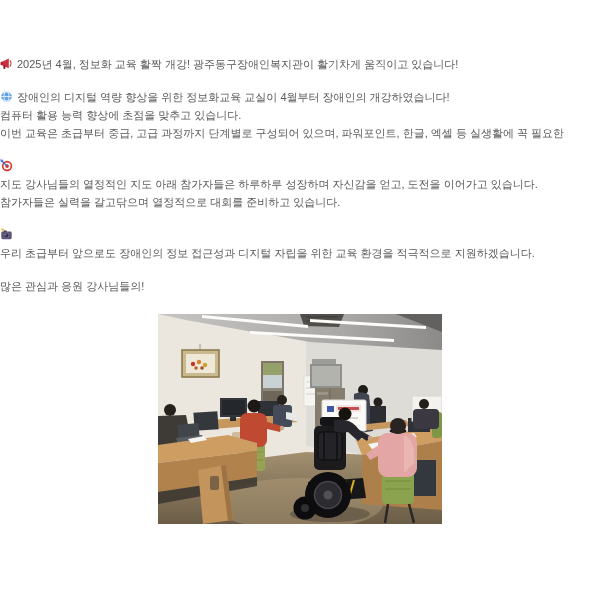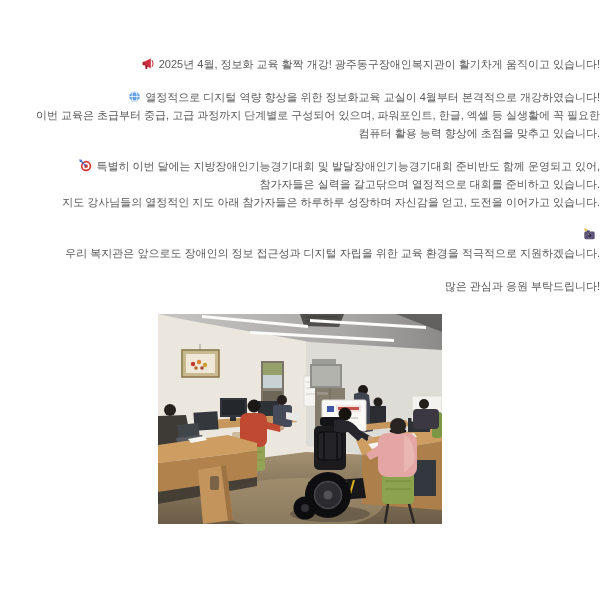--- a/index.html
+++ b/index.html
@@ -1,21 +1,21 @@
 <!DOCTYPE html>
 <html><head>
 <meta charset="utf-8">
 <style>
   html,body{margin:0;padding:0;}
   body{
     width:600px;height:600px;background:#ffffff;overflow:hidden;
     font-family:"Liberation Sans","DejaVu Sans",sans-serif;
     color:#595959;
   }
-  .article{padding-top:55px;text-align:right;font-size:11px;line-height:18px;}
+  .article{padding-top:55px;text-align:left;font-size:11px;line-height:18px;}
   .para{margin:0 0 15px 0;}
   .line{white-space:nowrap;}
   .icon{display:inline-block;width:13px;height:13px;vertical-align:-2px;margin-right:4px;}
   .icon svg{display:block;width:13px;height:13px;}
   .photo-wrap{width:284px;height:210px;margin:19px auto 0 auto;}
   .photo-wrap svg{display:block;width:284px;height:210px;}
 </style>
 </head>
 <body>
 
@@ -37,62 +37,62 @@
 
     <div class="para">
       <div class="line">
         <span class="icon">
           <svg viewBox="0 0 14 14">
               <circle cx="7" cy="7" r="5.7" fill="#64a2e8"></circle>
               <ellipse cx="7" cy="7" rx="2.7" ry="5.7" fill="none" stroke="#ffffff" stroke-width="0.8"></ellipse>
               <line x1="1.3" y1="7" x2="12.7" y2="7" stroke="#ffffff" stroke-width="0.8"></line>
               <path d="M2.1 3.9 a8.5 8.5 0 0 1 9.8 0 M2.1 10.1 a8.5 8.5 0 0 0 9.8 0" stroke="#ffffff" fill="none" stroke-width="0.8"></path>
             </svg>
-        </span><span class="txt">열정적으로 디지털 역량 향상을 위한 정보화교육 교실이 4월부터 본격적으로 개강하였습니다!</span>
-      </div>
+        </span><span class="txt">장애인의 디지털 역량 향상을 위한 정보화교육 교실이 4월부터 장애인의 개강하였습니다!</span>
+      </div>
+      <div class="line">컴퓨터 활용 능력 향상에 초점을 맞추고 있습니다.</div>
       <div class="line">이번 교육은 초급부터 중급, 고급 과정까지 단계별로 구성되어 있으며, 파워포인트, 한글, 엑셀 등 실생활에 꼭 필요한</div>
-      <div class="line">컴퓨터 활용 능력 향상에 초점을 맞추고 있습니다.</div>
     </div>
 
     <div class="para">
     </div>
 
     <div class="para">
       <div class="line">
         <span class="icon">
           <svg viewBox="0 0 14 14">
               <circle cx="7.6" cy="7.6" r="5.6" fill="#d5382f"></circle>
               <circle cx="7.6" cy="7.6" r="3.8" fill="#ffffff"></circle>
               <circle cx="7.6" cy="7.6" r="2" fill="#d5382f"></circle>
               <line x1="1.6" y1="1.6" x2="7.6" y2="7.6" stroke="#3a66c4" stroke-width="1.3"></line>
               <polygon points="0.2,0.2 3.8,1.1 1.1,3.8" fill="#4a76d4"></polygon>
             </svg>
-        </span><span class="txt">특별히 이번 달에는 지방장애인기능경기대회 및 발달장애인기능경기대회 준비반도 함께 운영되고 있어,</span>
-      </div>
+        </span>
+      </div>
+      <div class="line">지도 강사님들의 열정적인 지도 아래 참가자들은 하루하루 성장하며 자신감을 얻고, 도전을 이어가고 있습니다.</div>
       <div class="line">참가자들은 실력을 갈고닦으며 열정적으로 대회를 준비하고 있습니다.</div>
-      <div class="line">지도 강사님들의 열정적인 지도 아래 참가자들은 하루하루 성장하며 자신감을 얻고, 도전을 이어가고 있습니다.</div>
     </div>
 
     <div class="para">
       <div class="line">
         <span class="icon">
           <svg viewBox="0 0 14 14">
               <polygon points="0.8,0.3 5,1.4 2.4,4" fill="#e8c23a"></polygon>
               <rect x="1.4" y="3.9" width="11.2" height="8.3" rx="1.6" fill="#5c5374"></rect>
               <rect x="4" y="2.6" width="3.2" height="1.8" fill="#4c445f"></rect>
               <circle cx="7" cy="8" r="2.7" fill="#332e49" stroke="#8d84a8" stroke-width="0.7"></circle>
               <circle cx="6.2" cy="7.2" r="0.7" fill="#a9a5c2"></circle>
             </svg>
         </span>
       </div>
-      <div class="line">우리 복지관은 앞으로도 장애인의 정보 접근성과 디지털 자립을 위한 교육 환경을 적극적으로 지원하겠습니다.</div>
-    </div>
-
-    <div class="para">
-      <div class="line">많은 관심과 응원 부탁드립니다!</div>
+      <div class="line">우리 초급부터 앞으로도 장애인의 정보 접근성과 디지털 자립을 위한 교육 환경을 적극적으로 지원하겠습니다.</div>
+    </div>
+
+    <div class="para">
+      <div class="line">많은 관심과 응원 강사님들의!</div>
     </div>
 
   </div>
 
   <div class="photo-wrap">
     <svg viewBox="0 0 284 210" preserveAspectRatio="none">
       <defs>
         <linearGradient id="ceilg" x1="0" y1="0" x2="1" y2="0">
           <stop offset="0" stop-color="#c6c5c3"></stop>
             <stop offset="0.65" stop-color="#a9a8a6"></stop>

